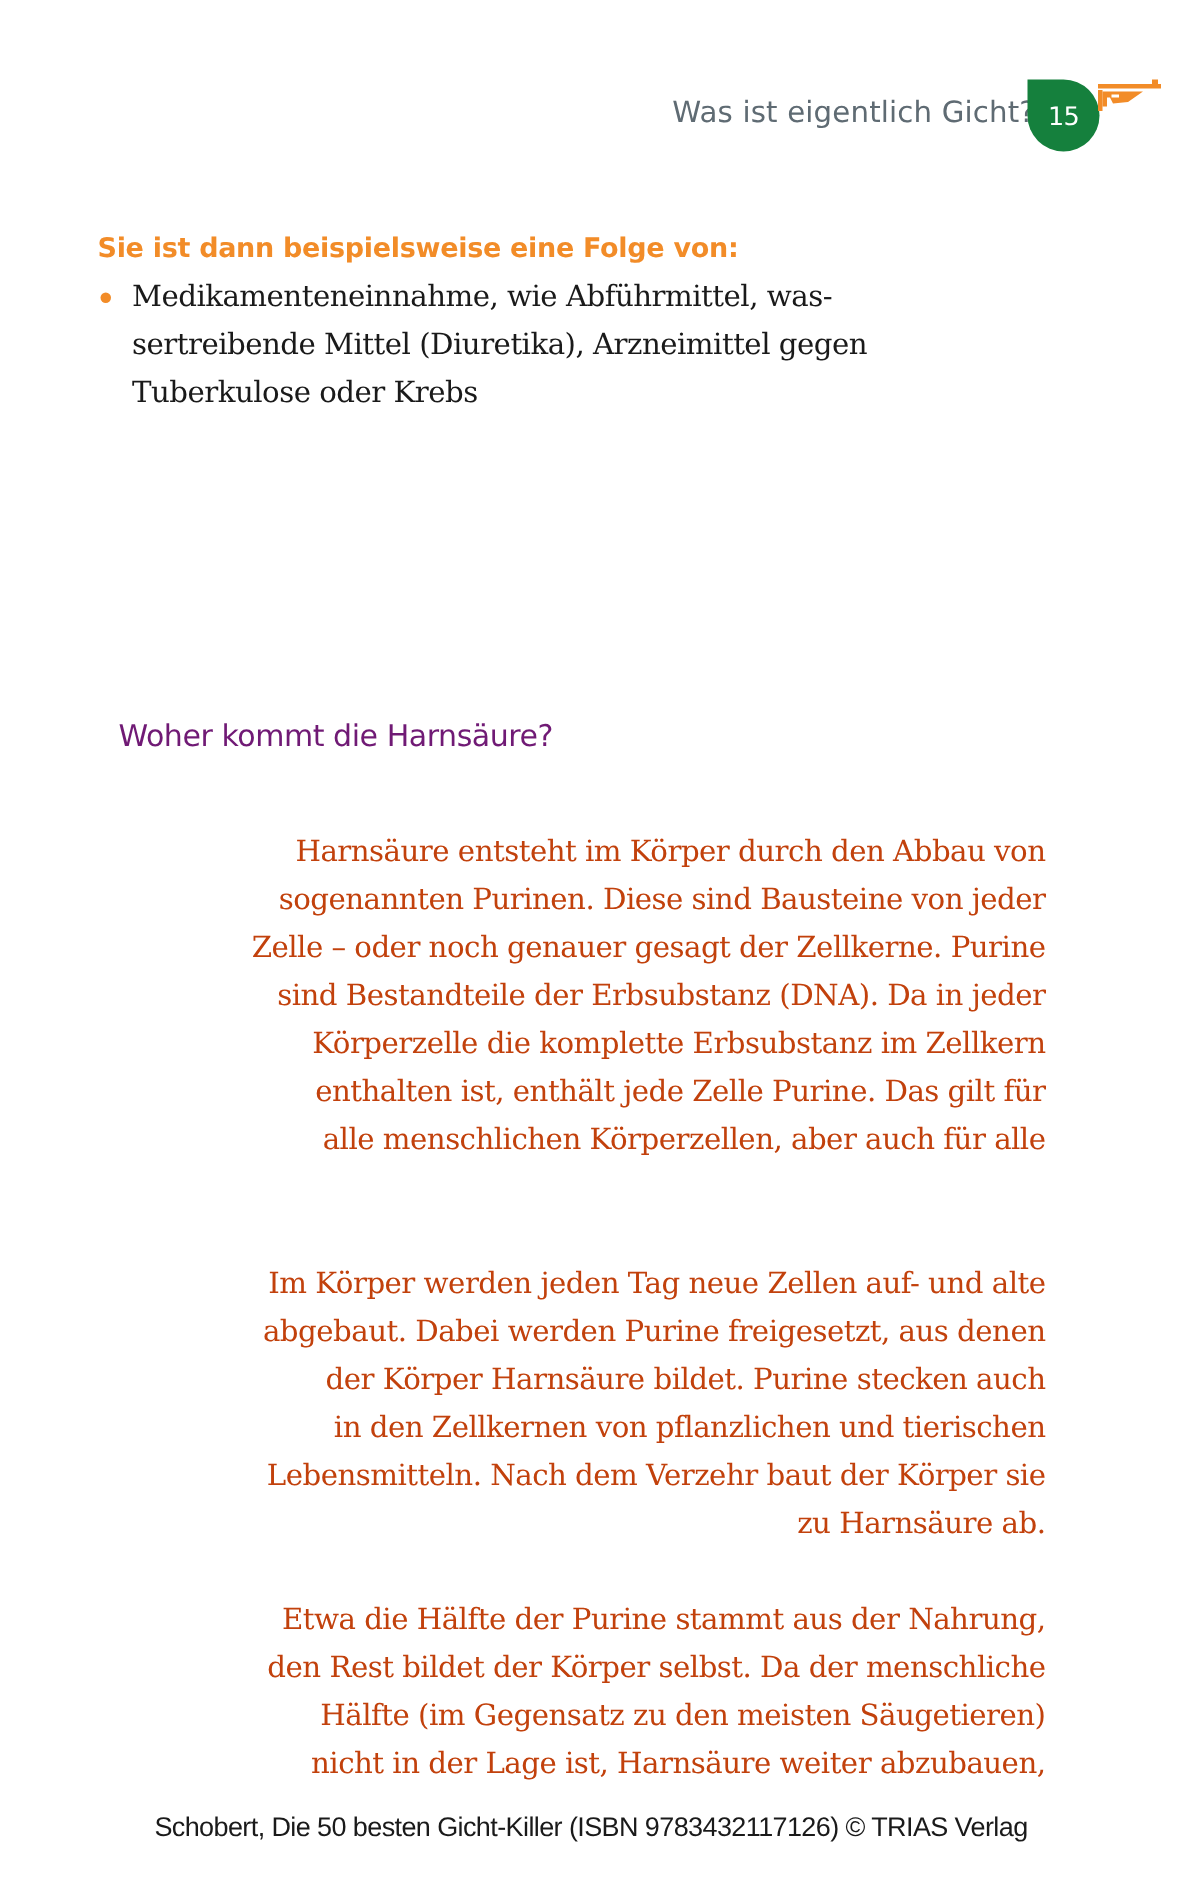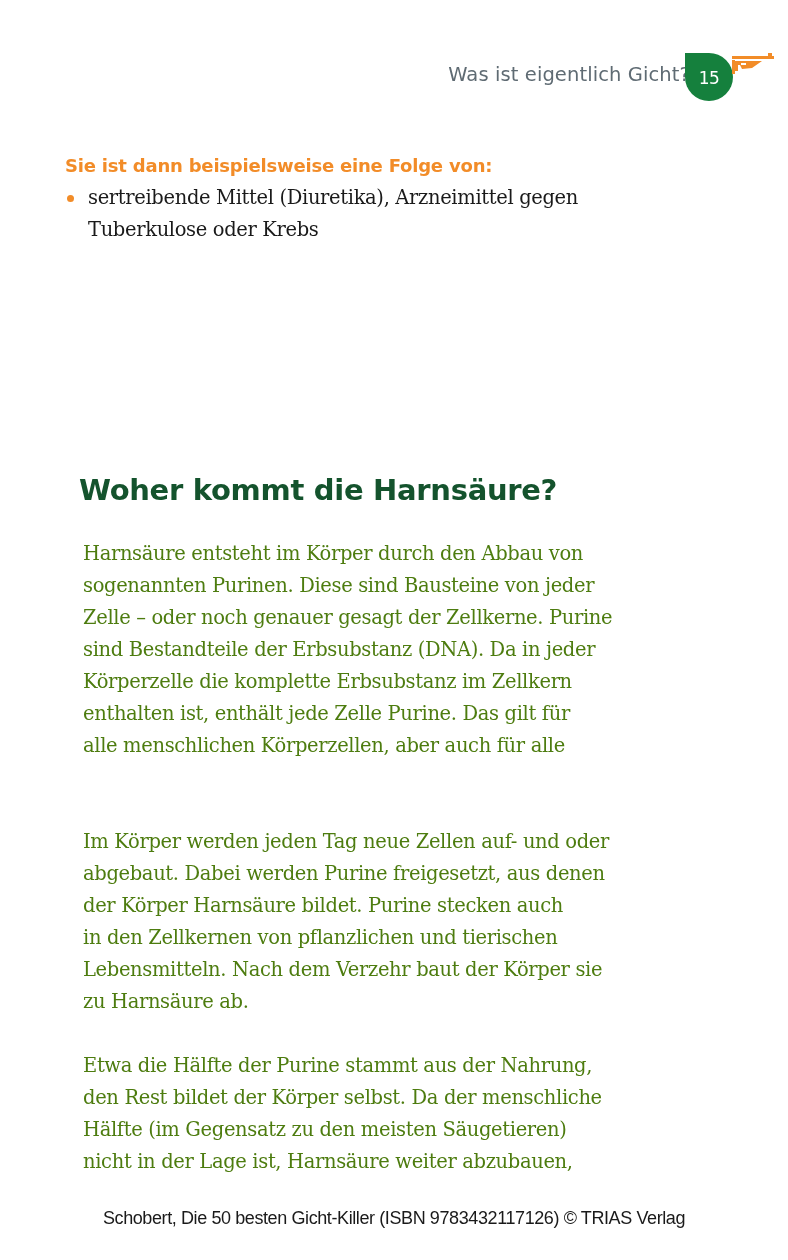--- a/index.html
+++ b/index.html
@@ -32,27 +32,27 @@
       position: relative; padding-left: 23px;
       font-family: "DejaVu Serif", serif; font-size: 19.5px; line-height: 32px;
       color: #1a1a1a; letter-spacing: -0.35px;
     }
     ul.bullets li .dot {
       position: absolute; left: 2px; top: 13px; width: 7px; height: 7px;
       border-radius: 50%; background: #f28c28;
     }
     .h2 {
       position: absolute; left: 79px; top: 470px;
-      font-family: "DejaVu Sans", sans-serif; font-size: 29px; color: #14532d;
-      line-height: 40px; margin: 0; font-weight: bold; letter-spacing: -0.3px;
+      font-family: "DejaVu Sans", sans-serif; font-size: 20px; color: #701a75;
+      line-height: 40px; margin: 0; font-weight: normal; letter-spacing: -0.3px;
     }
     .para {
       position: absolute; left: 79px; width: 600px;
       font-family: "DejaVu Serif", serif; font-size: 19.5px; line-height: 32px;
-      color: #4d7c0f; margin: 4px; letter-spacing: -0.35px;
+      color: #c2410c; margin: 18px; letter-spacing: -0.35px; text-align: right;
     }
     .para .ln { display: block; white-space: nowrap; }
     .footer {
       position: absolute; left: 0; top: 1204px; width: 788px; text-align: center;
       font-family: "Liberation Sans", sans-serif; font-size: 18px; color: #1a1a1a;
       letter-spacing: -0.4px; line-height: 28px;
     }
   </style>
 </head>
 <body>
@@ -69,40 +69,41 @@
     <path d="M3 9 L30 9 L20 16 L10 17 L8 13 L6 13 L6 19 L3 19 Z" fill="#f28c28"></path>
     <rect x="9" y="11" width="5" height="2" fill="#ffffff"></rect>
   </svg>
 </div>
 
 <div class="content">
   <p class="lead">Sie ist dann beispielsweise eine Folge von:</p>
   <ul class="bullets">
     <li>
       <span class="dot"></span>
+      <span style="display:block">Medikamenteneinnahme, wie Abführmittel, was-</span>
       <span style="display:block">sertreibende Mittel (Diuretika), Arzneimittel gegen</span>
       <span style="display:block">Tuberkulose oder Krebs</span>
     </li>
   </ul>
 </div>
 
 <h2 class="h2">Woher kommt die Harnsäure?</h2>
 
 <p class="para" style="top:534px">
   <span class="ln">Harnsäure entsteht im Körper durch den Abbau von</span>
   <span class="ln">sogenannten Purinen. Diese sind Bausteine von jeder</span>
   <span class="ln">Zelle – oder noch genauer gesagt der Zellkerne. Purine</span>
   <span class="ln">sind Bestandteile der Erbsubstanz (DNA). Da in jeder</span>
   <span class="ln">Körperzelle die komplette Erbsubstanz im Zellkern</span>
   <span class="ln">enthalten ist, enthält jede Zelle Purine. Das gilt für</span>
   <span class="ln">alle menschlichen Körperzellen, aber auch für alle</span>
 </p>
 
 <p class="para" style="top:822px">
-  <span class="ln">Im Körper werden jeden Tag neue Zellen auf- und oder</span>
+  <span class="ln">Im Körper werden jeden Tag neue Zellen auf- und alte</span>
   <span class="ln">abgebaut. Dabei werden Purine freigesetzt, aus denen</span>
   <span class="ln">der Körper Harnsäure bildet. Purine stecken auch</span>
   <span class="ln">in den Zellkernen von pflanzlichen und tierischen</span>
   <span class="ln">Lebensmitteln. Nach dem Verzehr baut der Körper sie</span>
   <span class="ln">zu Harnsäure ab.</span>
 </p>
 
 <p class="para" style="top:1046px">
   <span class="ln">Etwa die Hälfte der Purine stammt aus der Nahrung,</span>
   <span class="ln">den Rest bildet der Körper selbst. Da der menschliche</span>

